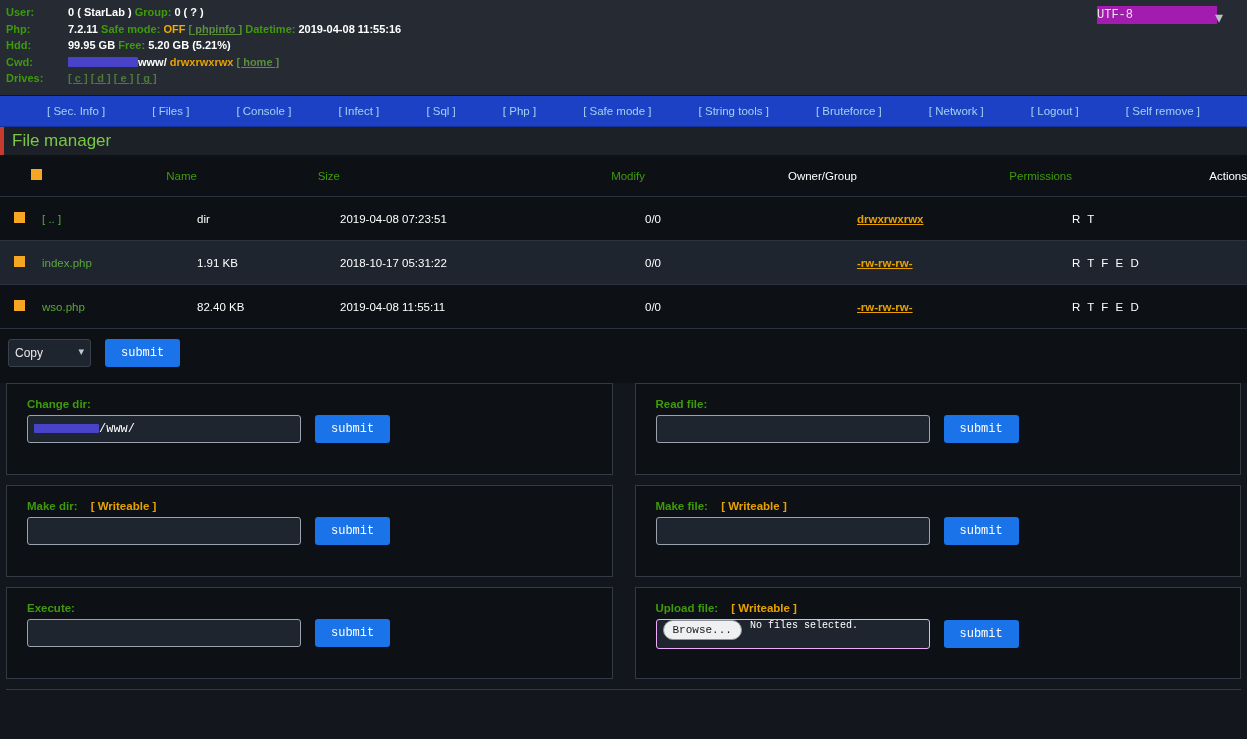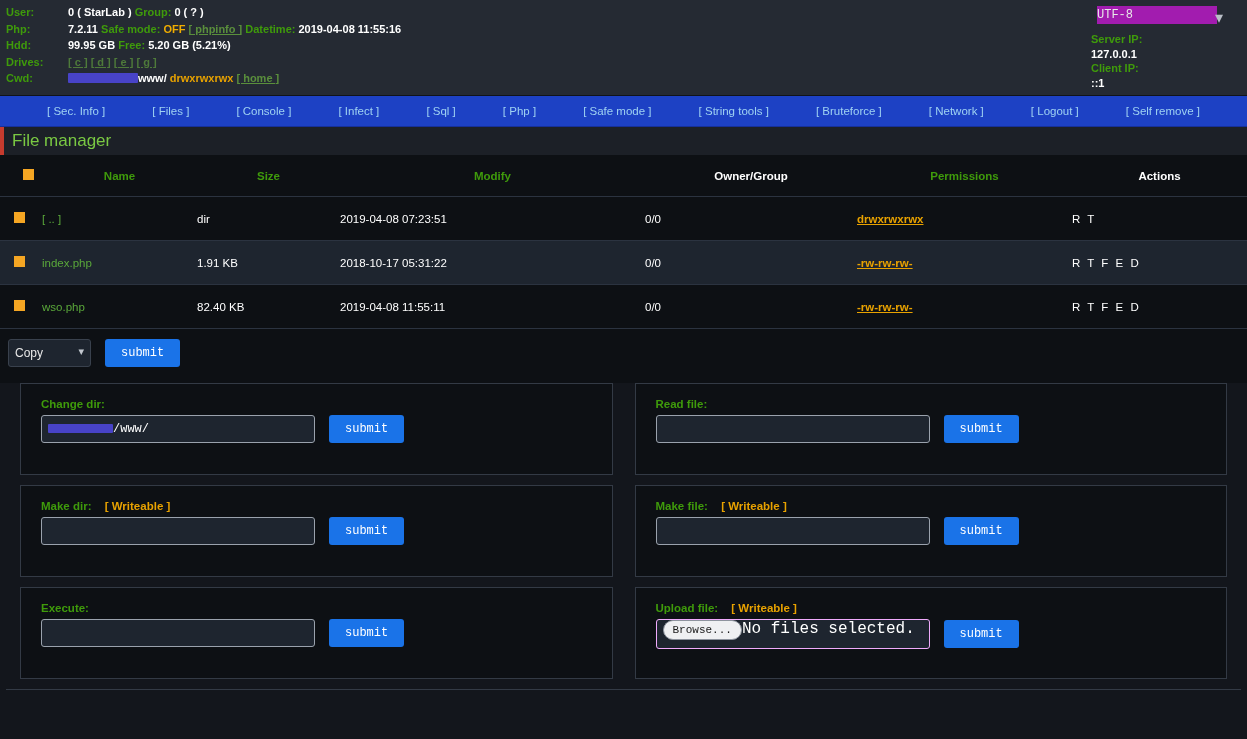--- a/index.html
+++ b/index.html
@@ -105,22 +105,22 @@
     color: #7ac943;
     font-size: 17px;
     padding: 5px 0 6px 8px;
     height: 28px;
     line-height: 18px;
   }
 
   
   .ftable { width: 100%; border-collapse: collapse; font-size: 11.5px; }
   .ftable th {
-    text-align: center;
-    font-weight: bold;
+    text-align: right;
+    font-weight: normal;
     padding: 14px 0 14px 0;
     background: #0d1014;
   }
   .th-green { color: #3f9b0b; }
   .th-white { color: #ffffff; }
   .ftable td {
     padding: 15px 0 15px 0;
     color: #ffffff;
     border-top: 1px solid #2b3340;
   }
@@ -177,21 +177,21 @@
     border-radius: 3px;
     color: #ffffff;
     font-family: "Liberation Mono", monospace;
     font-size: 12px;
     padding: 7px 16px;
     cursor: pointer;
     height: 28px;
   }
 
   
-  .panels { padding: 0 20px; }
+  .panels { padding: 0 6px; }
   .prow { display: flex; gap: 22px; margin-bottom: 10px; }
   .panel {
     flex: 1 1 0;
     background: #0d1014;
     border: 1px solid #333a45;
     padding: 14px 0 18px 20px;
     min-height: 92px;
   }
   .panel-label {
     font-size: 11.5px;
@@ -242,21 +242,22 @@
     color: #1a1a1a;
     font-size: 11px;
     font-family: "Liberation Mono", monospace;
     padding: 2px 9px;
     cursor: pointer;
     line-height: 14px;
   }
   .nofiles {
     color: #ffffff;
     font-family: "Liberation Mono", monospace;
-    font-size: 16px;
+    font-size: 10px;
+    margin-left: 8px;
   }
   .bottom-rule {
     border-top: 1px solid #333a45;
     margin: 8px 6px 0 6px;
   }
 </style>
 </head>
 <body>
 
 <div class="header">
@@ -283,51 +284,45 @@
     </tr>
     <tr>
       <td class="lbl">Hdd:</td>
       <td class="val">
         <span>99.95 GB</span>
         <span class="green">Free:</span>
         <span>5.20 GB (5.21%)</span>
       </td>
     </tr>
     <tr>
+      <td class="lbl">Cwd:</td>
+      <td class="val">
+        <span class="redact r4"></span><span>www/</span>
+        <span class="gold">drwxrwxrwx</span>
+        <a href="#" class="link">[ home ]</a>
+      </td>
+    </tr>
+    <tr>
       <td class="lbl">Drives:</td>
       <td class="val">
         <a href="#" class="dim-green">[ c ]</a>
         <a href="#" class="dim-green">[ d ]</a>
         <a href="#" class="dim-green">[ e ]</a>
         <a href="#" class="dim-green">[ g ]</a>
       </td>
     </tr>
-    <tr>
-      <td class="lbl">Cwd:</td>
-      <td class="val">
-        <span class="redact r4"></span><span>www/</span>
-        <span class="gold">drwxrwxrwx</span>
-        <a href="#" class="link">[ home ]</a>
-      </td>
-    </tr>
   </tbody>
     </table>
 
   <div class="corner">
     <div class="sel-wrap">
       <select class="enc-select">
         <option>UTF-8</option>
       </select>
       <span class="sel-chev">▾</span>
-    </div>
-    <div class="ip-block">
-      <div class="k">Server IP:</div>
-      <div class="v">127.0.0.1</div>
-      <div class="k">Client IP:</div>
-      <div class="v">::1</div>
     </div>
   </div>
 </div>
 
 <div class="nav">
   <span class="sp"></span>
   <a href="#">[ Sec. Info ]</a>
     <span class="sp"></span>
   <a href="#">[ Files ]</a>
     <span class="sp"></span>

